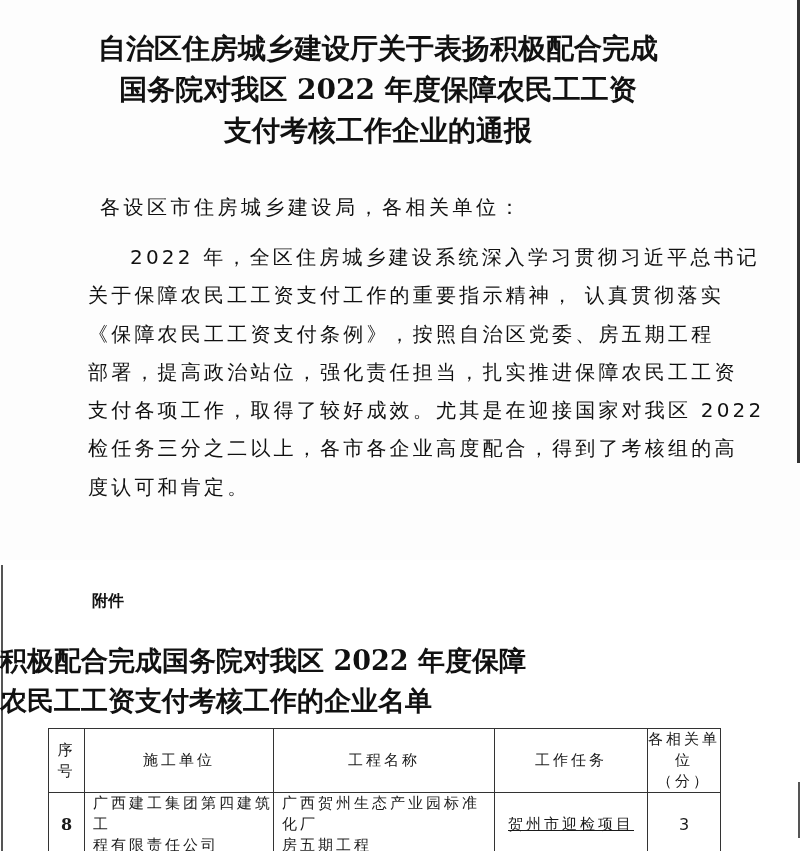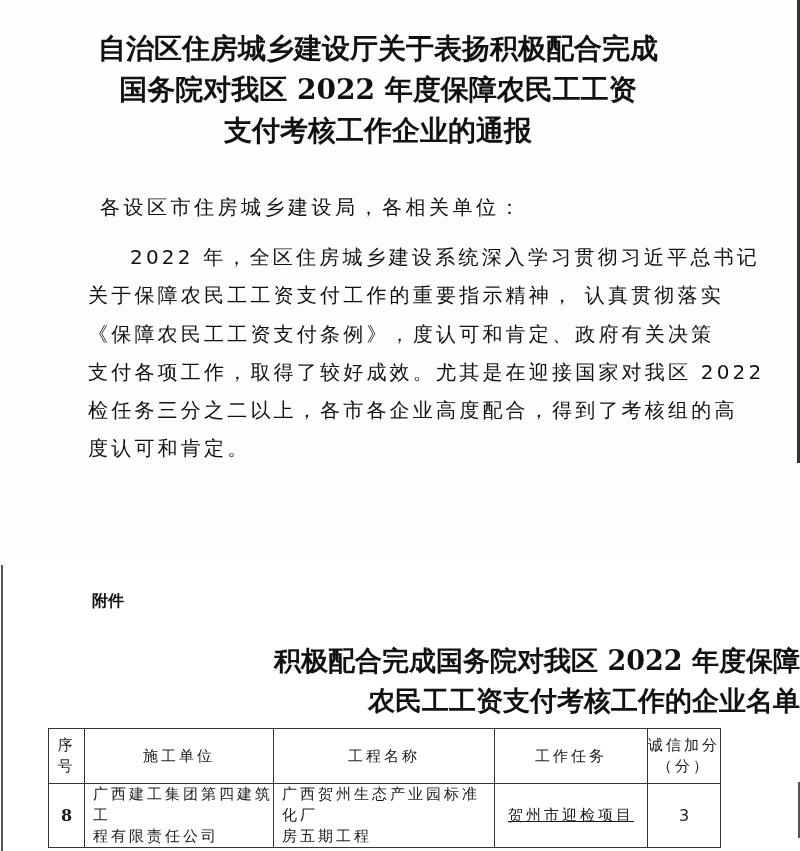--- a/index.html
+++ b/index.html
@@ -49,21 +49,21 @@
   }
   .body-para .line { white-space: nowrap; letter-spacing: 3.2px; }
   .body-para .line.indent { padding-left: 42px; }
   .attachment-label {
     position: absolute; left: 92px; top: 591px;
     font-size: 16px; font-weight: bold;
     font-family: "DejaVu Sans", "Liberation Sans", sans-serif;
   }
   .list-title {
     position: absolute; left: 0; top: 641px; width: 800px;
-    text-align: right; font-weight: bold; font-size: 27px; line-height: 40px;
+    text-align: left; font-weight: bold; font-size: 27px; line-height: 40px;
     font-family: "DejaVu Serif", "Liberation Serif", serif;
   }
   .list-title div { white-space: nowrap; }
   table.company-table {
     position: absolute; left: 48px; top: 728px;
     border-collapse: collapse; table-layout: fixed;
     font-family: "DejaVu Sans", "Liberation Sans", sans-serif;
     font-size: 15px; color: #1a1a1a;
   }
   .company-table th, .company-table td {
@@ -92,21 +92,22 @@
   <div>自治区住房城乡建设厅关于表扬积极配合完成</div>
   <div>国务院对我区 2022 年度保障农民工工资</div>
   <div>支付考核工作企业的通报</div>
 </div>
 
 <div class="salutation">各设区市住房城乡建设局，各相关单位：</div>
 
 <div class="body-para">
   <div class="line indent">2022 年，全区住房城乡建设系统深入学习贯彻习近平总书记</div>
   <div class="line">关于保障农民工工资支付工作的重要指示精神， 认真贯彻落实</div>
-  <div class="line">《保障农民工工资支付条例》，度认可和肯定、政府有关决策</div>
+  <div class="line">《保障农民工工资支付条例》，按照自治区党委、房五期工程</div>
+  <div class="line">部署，提高政治站位，强化责任担当，扎实推进保障农民工工资</div>
   <div class="line">支付各项工作，取得了较好成效。尤其是在迎接国家对我区 2022</div>
   <div class="line">检任务三分之二以上，各市各企业高度配合，得到了考核组的高</div>
   <div class="line">度认可和肯定。</div>
 </div>
 
 <div class="attachment-label">附件</div>
 
 <div class="list-title">
   <div>积极配合完成国务院对我区 2022 年度保障</div>
   <div>农民工工资支付考核工作的企业名单</div>
@@ -123,21 +124,21 @@
   <thead>
     <tr>
       <th>
         <span class="two-line">序</span>
         <span class="two-line">号</span>
       </th>
       <th>施工单位</th>
       <th>工程名称</th>
       <th>工作任务</th>
       <th>
-        <span class="two-line">诚信加分</span>
+        <span class="two-line">各相关单位</span>
         <span class="two-line">（分）</span>
       </th>
     </tr>
   </thead>
   <tbody>
     <tr>
       <td class="num">8</td>
       <td class="left">
         <span class="two-line">广西建工集团第四建筑工</span>
         <span class="two-line">程有限责任公司</span>

